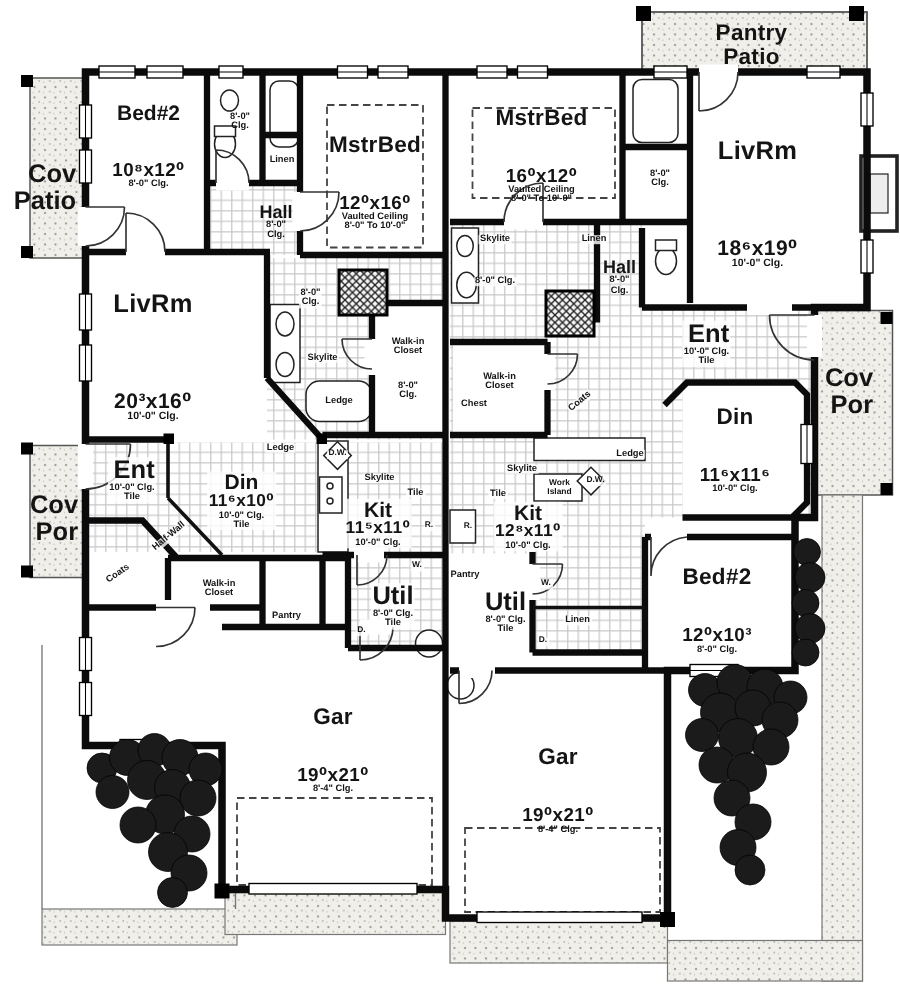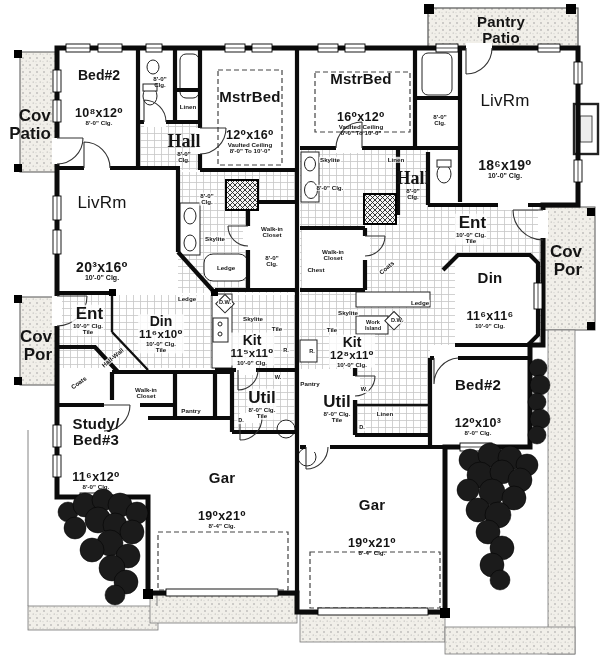--- a/index.html
+++ b/index.html
@@ -4,25 +4,25 @@
 <style>
   html,body{margin:0;padding:0;background:#e8e8e8;}
   .stage{position:relative;width:600px;height:660px;background:#ffffff;
          font-family:"Liberation Sans","DejaVu Sans",sans-serif;overflow:hidden;
          margin:0 auto;color:#151515;}
   .stage svg{position:absolute;left:0;top:0;}
   .lbl{position:absolute;transform:translate(-50%,-50%);text-align:center;
        line-height:1.04;white-space:nowrap;z-index:5;color:#141414;}
   .rot40n{transform:translate(-50%,-50%) rotate(-40deg);}
   .rot35n{transform:translate(-50%,-50%) rotate(-35deg);}
-  .n17{font-size:17px;font-weight:normal;letter-spacing:.2px;}
+  .n17{font-size:17px;font-weight:bold;letter-spacing:.2px;}
   .n15{font-size:15px;font-weight:bold;letter-spacing:.2px;}
   .n14{font-size:14px;font-weight:bold;}
   .n13{font-size:17px;font-weight:bold;text-align:right;}
-  .n12{font-size:18px;font-weight:bold;font-family:Liberation Serif, serif;}
+  .n12{font-size:12px;font-weight:bold;}
   .d15{font-size:14px;font-weight:bold;letter-spacing:.3px;margin-top:48px;}
   .d13{font-size:12.5px;font-weight:bold;letter-spacing:.3px;margin-top:24px;}
   .d12{font-size:11.5px;font-weight:bold;letter-spacing:.3px;}
   .n7{font-size:7px;font-weight:bold;}
   .n6{font-size:6.2px;font-weight:bold;}
   .n55{font-size:5.6px;font-weight:bold;}
   .bg{background:rgba(255,255,255,.8);padding:0 1px;}
 </style>
 </head>
 <body>
@@ -366,26 +366,20 @@
   <div class="n13">Util</div>
   <div class="n6">8'-0" Clg.</div>
   <div class="n6">Tile</div>
 </div>
 <div class="lbl bg" style="left:278px;top:378px">
   <div class="n55">W.</div>
 </div>
 <div class="lbl bg" style="left:241px;top:421px">
   <div class="n55">D.</div>
 </div>
-<div class="lbl" style="left:96px;top:453px">
-  <div class="n15">Study/</div>
-  <div class="n15">Bed#3</div>
-  <div class="d13">11⁶x12⁰</div>
-  <div class="n6">8'-0" Clg.</div>
-</div>
 <div class="lbl" style="left:222px;top:500px">
   <div class="n15">Gar</div>
   <div class="d13">19⁰x21⁰</div>
   <div class="n6">8'-4" Clg.</div>
 </div>
 
 <div class="lbl" style="left:501px;top:30px">
   <div class="n15">Pantry</div>
   <div class="n15">Patio</div>
 </div>

